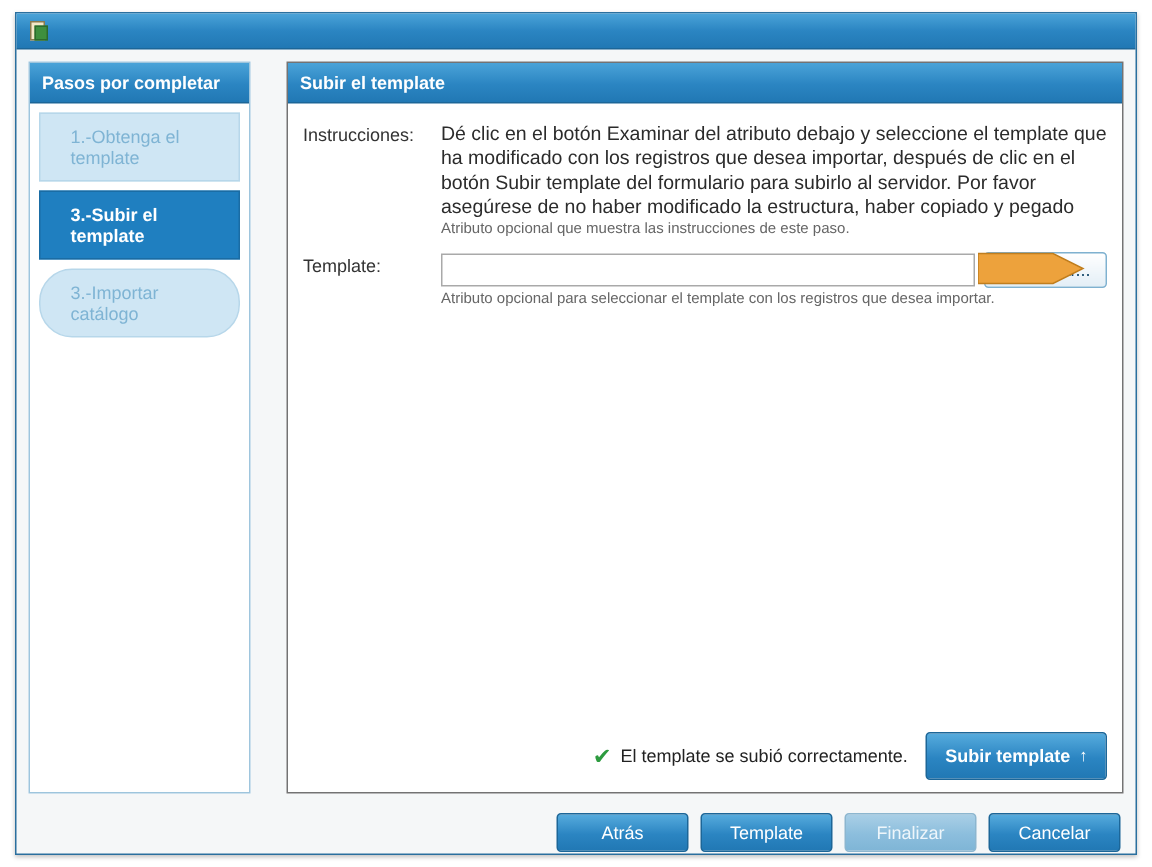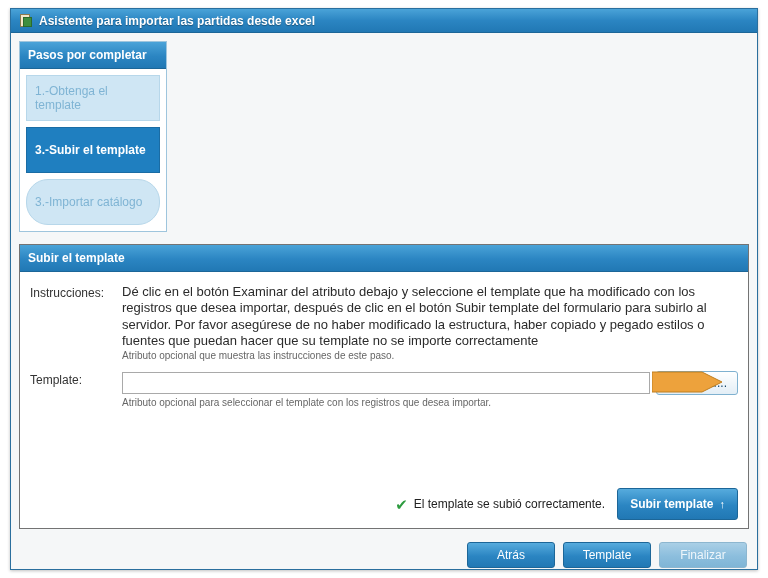--- a/index.html
+++ b/index.html
@@ -72,22 +72,21 @@
     left: 0; top: 24px;
     width: 746px;
     height: 536px;
     padding: 8px;
     box-sizing: border-box;
   }
 
   .panels {
     display: flex;
     height: 488px;
-    gap: 12px;
-    flex-direction: column;
+    gap: 24px;
   }
 
   
   .left-panel {
     width: 148px;
     border: 1px solid #9ec5dd;
     background: #ffffff;
     box-sizing: border-box;
     display: flex;
     flex-direction: column;
@@ -103,21 +102,21 @@
   .steps {
     padding: 6px;
     display: flex;
     flex-direction: column;
     gap: 6px;
   }
   .step {
     height: 46px;
     display: flex;
     align-items: center;
-    padding: 0 8px;
+    padding: 0 20px;
     font-size: 12px;
     border: 1px solid #b7d7ea;
     box-sizing: border-box;
   }
   .step.done {
     background: #cfe6f4;
     color: #7fb4d4;
   }
   .step.current {
     background: #1f7fc0;
@@ -287,21 +286,20 @@
 </head>
 <body>
 
 <div class="window">
 
   <div class="titlebar">
     <span class="title-icon">
       <span class="sheet"></span>
       <span class="grn"></span>
     </span>
-    <span class="title-text">Asistente para importar las partidas desde excel</span>
   </div>
 
   <div class="content">
 
     <div class="panels">
 
       <div class="left-panel">
         <div class="panel-header">Pasos por completar</div>
         <div class="steps">
           <div class="step done">
@@ -356,16 +354,17 @@
 
         </div>
       </div>
 
     </div>
 
     <div class="footer">
       <button class="footer-btn">Atrás</button>
       <button class="footer-btn">Template</button>
       <button class="footer-btn disabled">Finalizar</button>
+      <button class="footer-btn">Cancelar</button>
     </div>
 
   </div>
 </div>
 
 </body></html>

